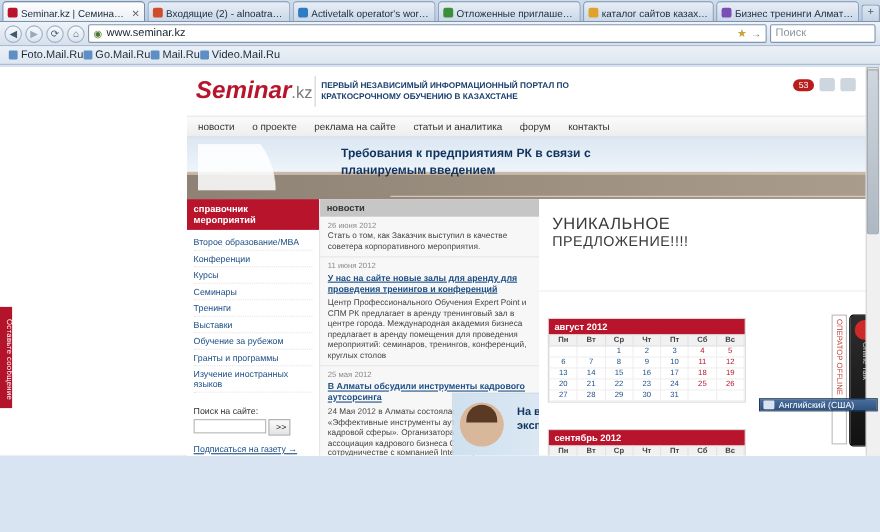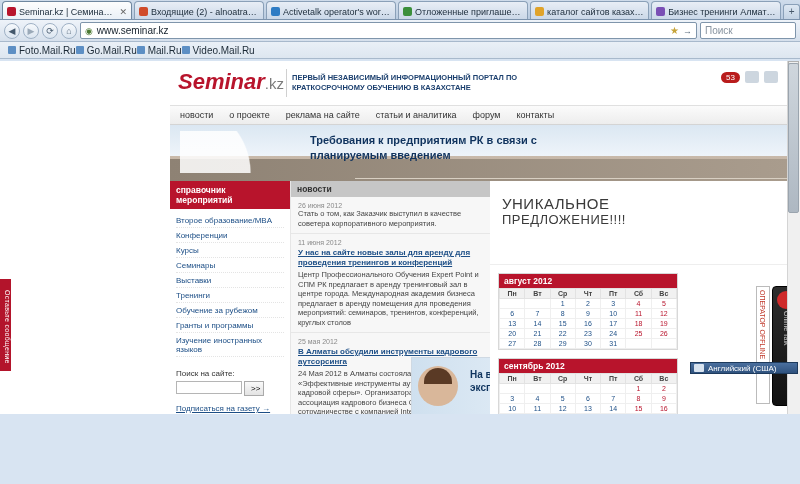--- a/index.html
+++ b/index.html
@@ -140,21 +140,21 @@
   .news-title { font-size:8px; color:#1c4e86; font-weight:bold; text-decoration:underline; line-height:10px; margin:2px 0; }
   .news-text { font-size:7.5px; color:#444; line-height:9.5px; }
   .news-all { font-size:8px; color:#1c4e86; font-weight:bold; text-decoration:underline; padding:5px 7px; }
 
   
   .rightcol { position:absolute; left:320px; top:0; width:298px; height:303px; background:#fff; }
   .uniq { height:84px; background:#fff; border-bottom:1px solid #eee; padding:14px 12px; }
   .uniq-t1 { font-size:15px; color:#3a3a3a; letter-spacing:.5px; }
   .uniq-t2 { font-size:13px; color:#3a3a3a; letter-spacing:.5px; }
 
-  .cal { width:180px; margin:8px 0 0 8px; border:1px solid #d8d8d8; }
+  .cal { width:180px; margin:24px 0 0 8px; border:1px solid #d8d8d8; }
   .cal-h { background:#b8142c; color:#fff; font-size:8.5px; font-weight:bold; padding:2px 5px; }
   table.calt { border-collapse:collapse; width:100%; }
   table.calt th { font-size:7px; color:#444; background:#f1f1f1; border:1px solid #e2e2e2; padding:1px 0; width:14.2%; }
   table.calt td { font-size:7px; color:#1c4e86; border:1px solid #efefef; text-align:center; padding:1px 0; }
   table.calt td.we { color:#b8142c; }
 
   .banner-bottom { position:absolute; left:120px; top:176px; width:200px; height:58px;
     background:linear-gradient(90deg,#cfe0ef,#eef5fb); border:1px solid #cfd9e3; overflow:hidden; }
   .bb-t { position:absolute; left:58px; top:10px; font-size:10px; color:#10355f; font-weight:bold; line-height:13px; }
   .bb-face { position:absolute; left:6px; top:8px; width:40px; height:40px; border-radius:20px; background:#d9b79a; }
@@ -280,22 +280,22 @@
 
       <div class="content">
 
         <div class="sidecat">
           <div class="cat-head">справочник мероприятий</div>
           <ul class="cat-list">
             <li>Второе образование/MBA</li>
             <li>Конференции</li>
             <li>Курсы</li>
             <li>Семинары</li>
+            <li>Тренинги</li>
             <li>Выставки</li>
-            <li>Тренинги</li>
             <li>Обучение за рубежом</li>
             <li>Гранты и программы</li>
             <li>Изучение иностранных языков</li>
           </ul>
 
           <div class="search-box">
             <div class="lbl">Поиск на сайте:</div>
             <div class="search-row">
               <input value="" style="">
               <button>&gt;&gt;</button>

